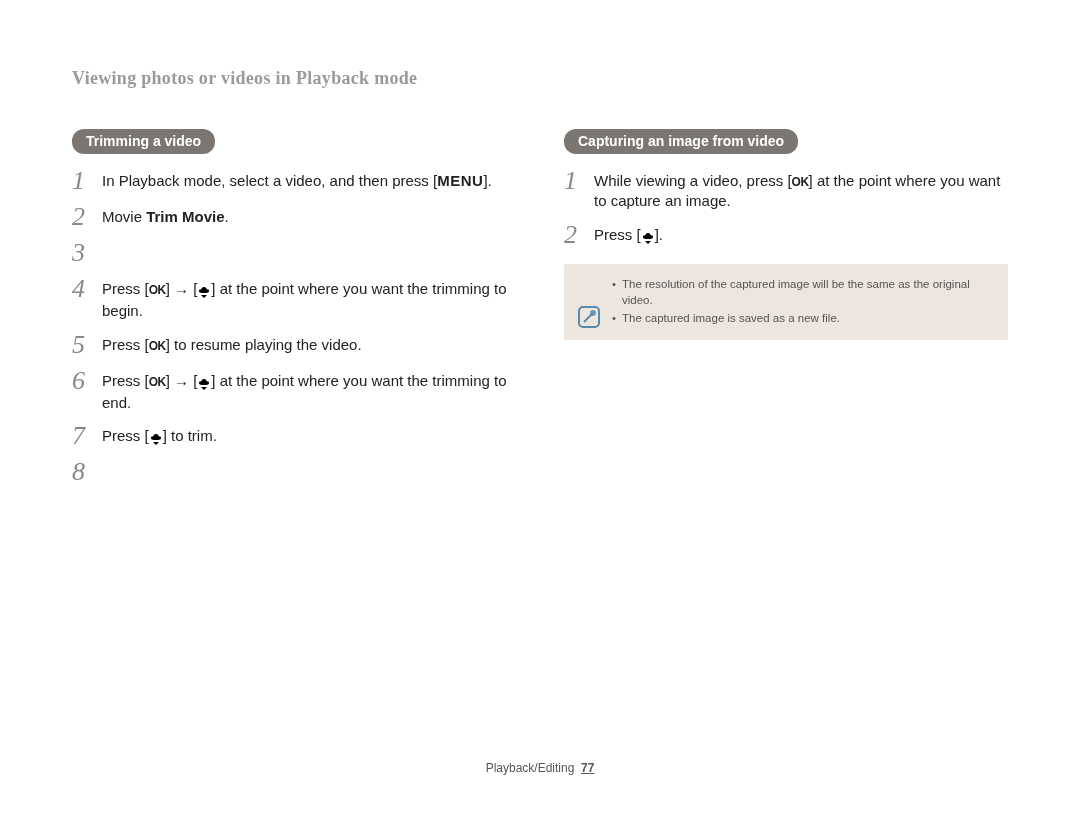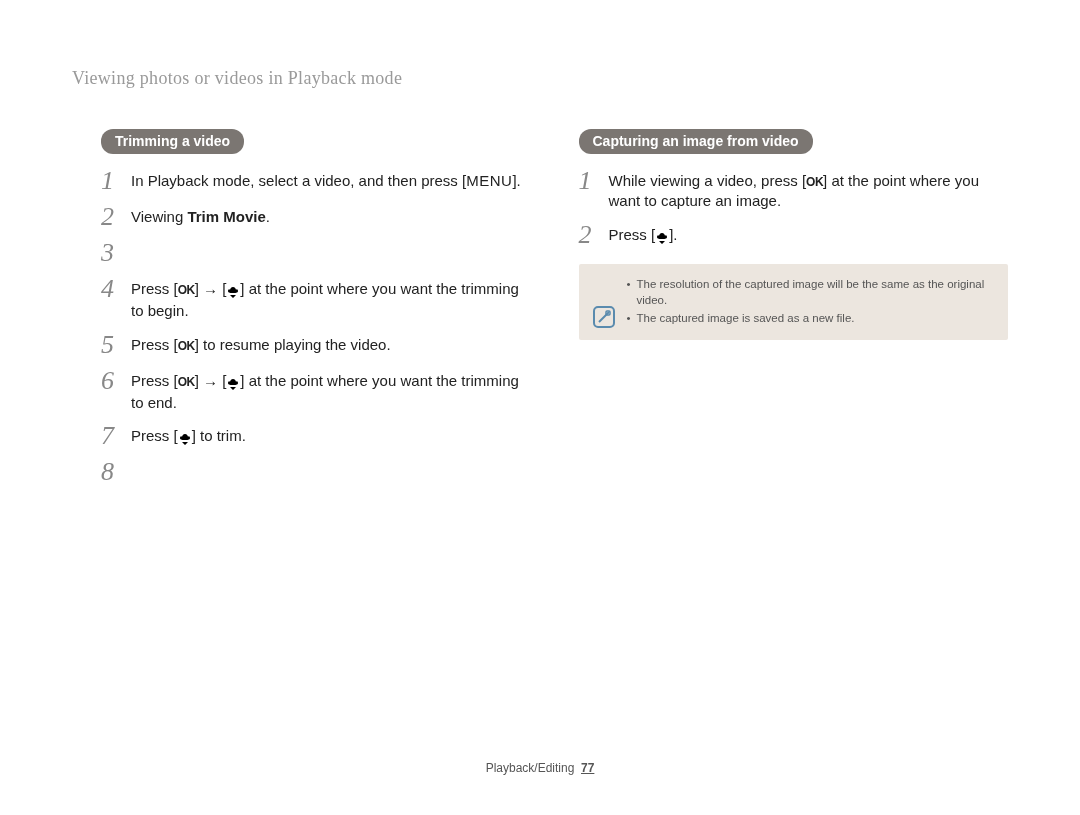--- a/index.html
+++ b/index.html
@@ -9,30 +9,29 @@
     width: 1080px;
     height: 815px;
     position: relative;
     color: #222;
   }
   .page {
     padding: 68px 72px 0 72px;
   }
   .page-title {
     font-family: Georgia, serif;
-    font-weight: 400;
+    font-weight: 700;
     font-size: 18px;
     color: #9a9a9a;
     letter-spacing: 0.3px;
     margin-bottom: 40px;
   }
   .columns {
     display: flex;
     gap: 48px;
-    margin-left: 29px;
   }
   .col-left, .col-right {
     flex: 1;
   }
   .pill {
     display: inline-block;
     background: #7b7672;
     color: #fff;
     font-size: 14px;
     font-weight: bold;
@@ -59,21 +58,21 @@
     min-width: 18px;
     flex-shrink: 0;
   }
   .step-body {
     font-size: 15px;
     line-height: 1.35;
     padding-top: 3px;
   }
   .step-body b { font-weight: bold; }
   .btn-label {
-    font-weight: normal;
+    font-weight: bold;
     letter-spacing: 0.5px;
     text-align: center;
   }
   .ok-icon {
     font-weight: bold;
     font-size: 12px;
     letter-spacing: -0.5px;
   }
   .down-icon {
     display: inline-block;
@@ -146,21 +145,21 @@
       <ol class="steps">
         <li>
           <span class="step-num">1</span>
           <span class="step-body">
             <span>In Playback mode, select a video, and then press [</span><span class="btn-label">MENU</span><span>].</span>
           </span>
         </li>
         <li>
           <span class="step-num">2</span>
           <span class="step-body">
-            <span>Viewing </span><b>Trim Movie</b><span>.</span>
+            <span>Movie </span><b>Trim Movie</b><span>.</span>
           </span>
         </li>
         <li>
           <span class="step-num">3</span>
         </li>
         <li>
           <span class="step-num">4</span>
           <span class="step-body">
             <span>Press [</span><span class="ok-icon">OK</span><span>] → [</span><span class="down-icon"><svg width="14" height="14" viewBox="0 0 14 14">
                   <path d="M7 2 C5 2 4 4 4 5 C4 4 2 4 2 6 C2 8 5 8 7 8 C9 8 12 8 12 6 C12 4 10 4 10 5 C10 4 9 2 7 2 Z M4 10 L10 10 L7 13 Z" fill="#000"></path>

